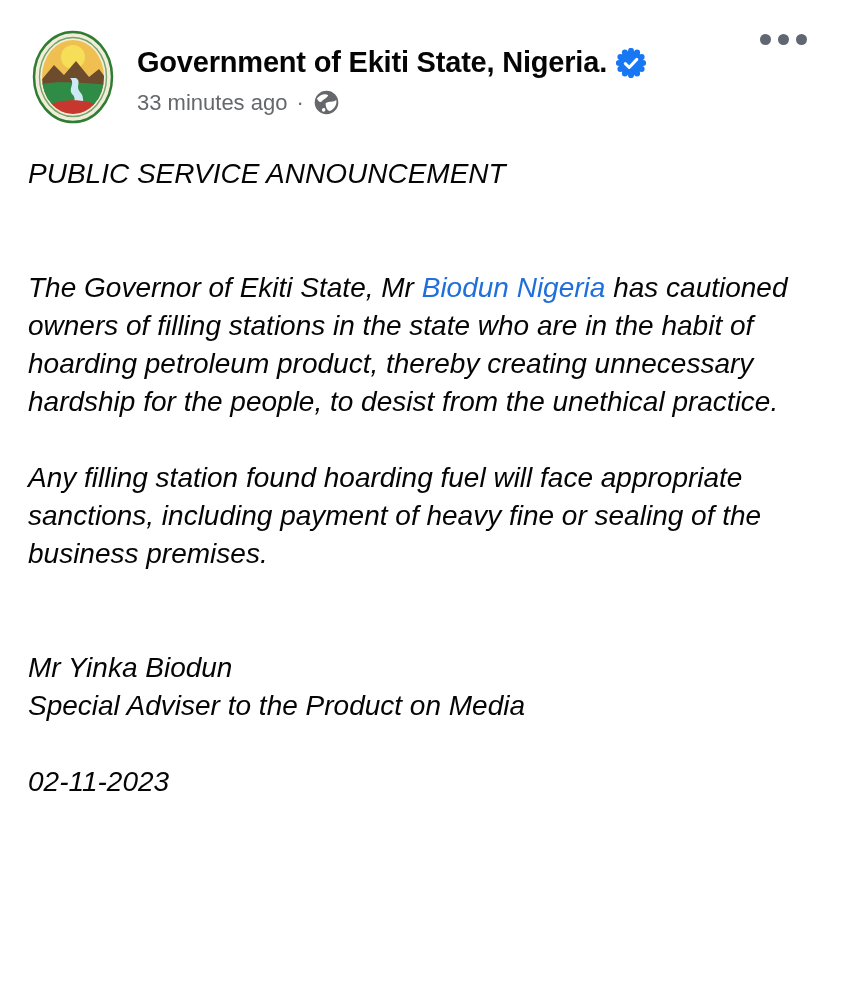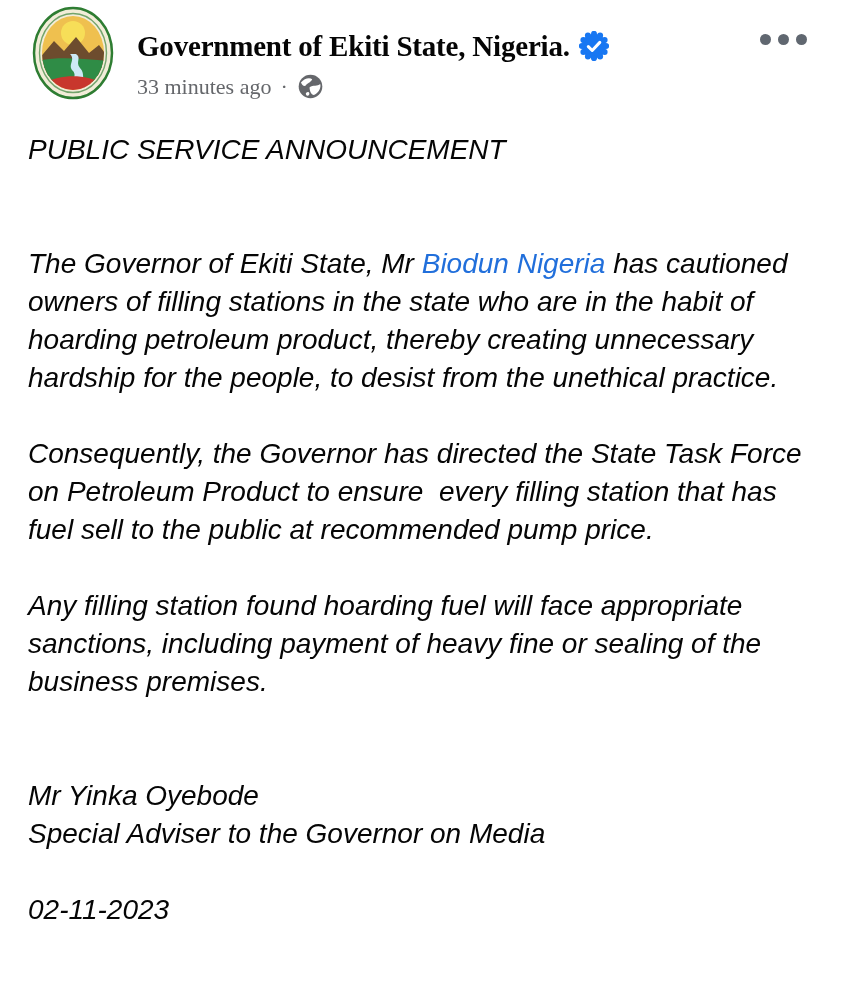--- a/index.html
+++ b/index.html
@@ -14,24 +14,23 @@
   body{
     font-family:"Liberation Sans", sans-serif;
     color:var(--c-text);
     width:855px;
     min-height:1000px;
     overflow:hidden;
   }
   .post{position:relative;width:855px;min-height:1000px;background:var(--c-bg);}
   .post-header{
     display:flex;
-    align-items:flex-end;
-    padding:4px 28px 0 25px;
+    align-items:center;
+    padding:28px 28px 0 25px;
     position:relative;
-    font-family:Liberation Serif, serif;
   }
   .avatar{
     width:96px;height:96px;border-radius:50%;
     flex:0 0 96px;
     overflow:hidden;
     cursor:pointer;
     background:#fff;
   }
   .avatar svg{display:block;width:96px;height:96px;}
   .header-text{margin-left:16px;padding-top:10px;}
@@ -149,20 +148,19 @@
       <span class="dot"></span>
       <span class="dot"></span>
       <span class="dot"></span>
     </button>
 
   </header>
 
   <div class="post-body">
       <p class="post-para gap-2"><span>PUBLIC SERVICE ANNOUNCEMENT</span></p>
       <p class="post-para gap-1"><span>The Governor of Ekiti State, Mr </span><span class="mention">Biodun Nigeria</span><span> has cautioned owners of filling stations in the state who are in the habit of hoarding petroleum product, thereby creating unnecessary hardship for the people, to desist from the unethical practice.</span></p>
-      <p class="post-para gap-1"><span>Consequently, the Governor has directed the State Task Force on Petroleum Product to ensure  every filling station that has fuel sell to the public at recommended pump price.</span></p>
       <p class="post-para gap-2"><span>Any filling station found hoarding fuel will face appropriate sanctions, including payment of heavy fine or sealing of the business premises.</span></p>
-      <p class="post-para gap-0"><span>Mr Yinka Oyebode</span></p>
-      <p class="post-para gap-1"><span>Special Adviser to the Governor on Media</span></p>
+      <p class="post-para gap-0"><span>Mr Yinka Biodun</span></p>
+      <p class="post-para gap-1"><span>Special Adviser to the Product on Media</span></p>
       <p class="post-para gap-0"><span>02-11-2023</span></p>
     </div>
 
 </div>
 
 </body></html>

